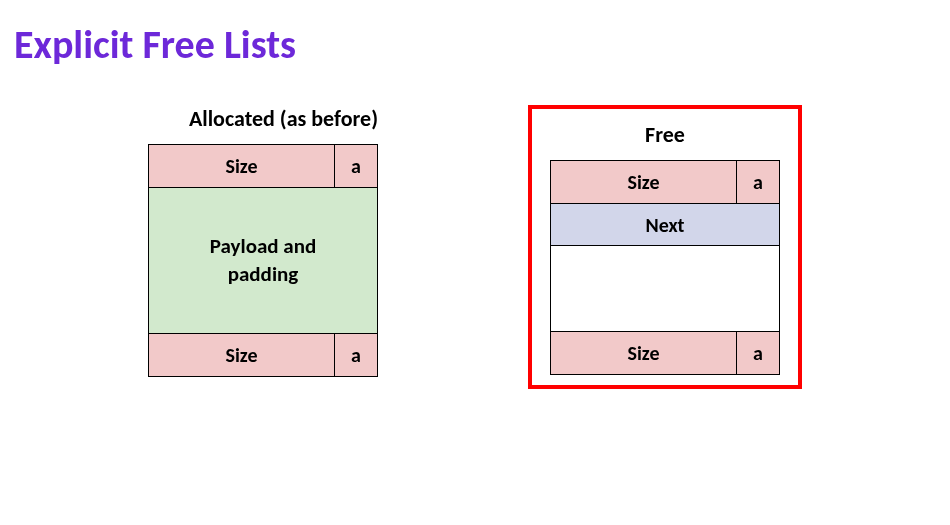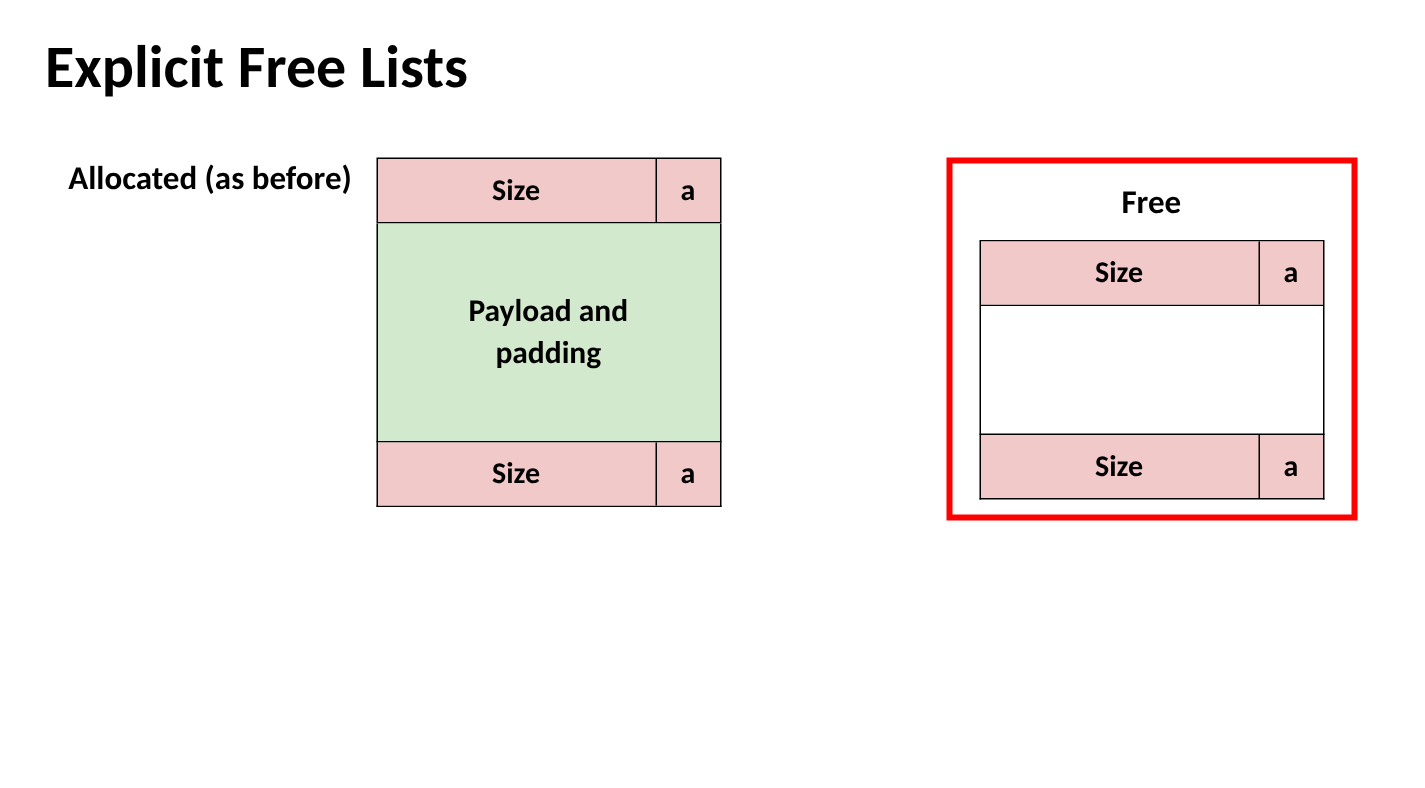--- a/index.html
+++ b/index.html
@@ -10,39 +10,38 @@
     body {
       font-family: Calibri, "Segoe UI", Arial, sans-serif;
       background: white;
       width: 950px;
       height: 525px;
       position: relative;
     }
     .title {
       font-size: 40px;
       font-weight: bold;
-      color: #000000;
+      color: #6d28d9;
       position: absolute;
       top: 20px;
-      left: 30px;
+      left: 14px;
     }
     .container {
       position: absolute;
       top: 105px;
       left: 0;
       width: 950px;
       display: flex;
       justify-content: center;
       gap: 150px;
     }
     .col {
       display: flex;
-      flex-direction: row;
-      align-items: flex-start;
-      gap: 16px;
+      flex-direction: column;
+      align-items: flex-end;
     }
     .col-title {
       font-size: 22px;
       font-weight: bold;
       margin-bottom: 12px;
     }
     .block {
       width: 230px;
       display: flex;
       flex-direction: column;
@@ -136,20 +135,21 @@
     </div>
   </div>
 
   <div class="free-highlight">
     <div class="col-title">Free</div>
     <div class="block">
       <div class="row">
         <div class="cell size-cell">Size</div>
         <div class="cell a-cell">a</div>
       </div>
+      <div class="link-cell">Next</div>
       <div class="blank-cell"></div>
       <div class="footer-row">
         <div class="cell size-cell">Size</div>
         <div class="cell a-cell">a</div>
       </div>
     </div>
   </div>
 
 </div>
 

